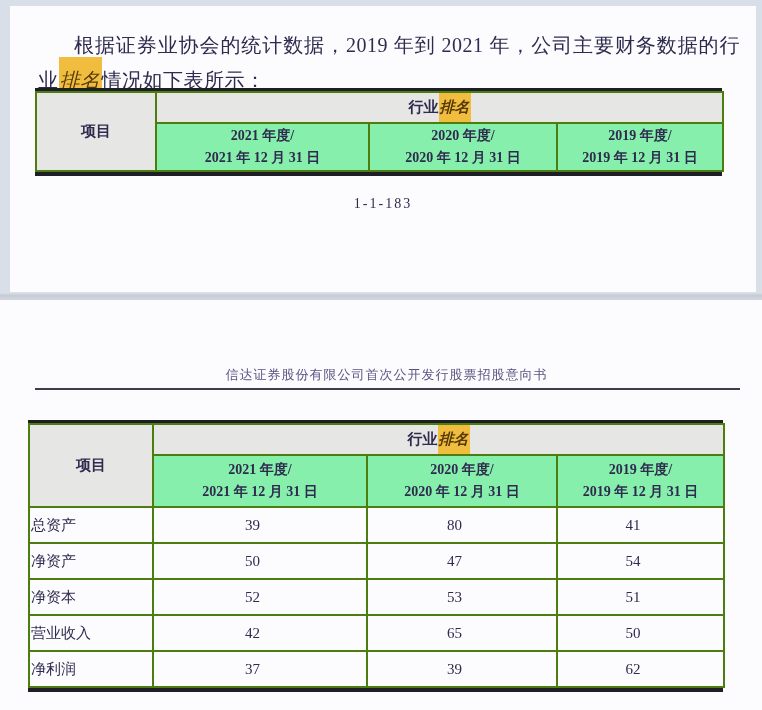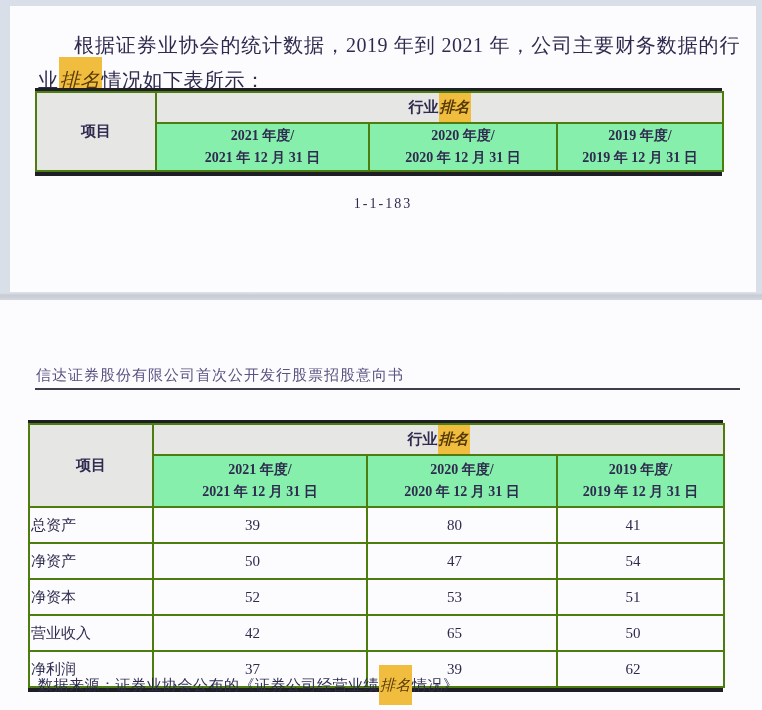--- a/index.html
+++ b/index.html
@@ -37,21 +37,21 @@
   .row-data td{height:32px;font-size:15px;background:#fcfcfe;}
   .row-data .lbl{text-align:left;}
   .row-data .num{text-align:center;padding-right:16px;}
 
   
   .pagenum{position:absolute;top:190px;left:0;width:100%;text-align:center;
     font-size:14px;letter-spacing:2px;}
 
   
   .dochdr{position:absolute;top:66px;left:36px;width:701px;display:flex;
-    justify-content:flex-start;font-size:15px;color:#595381;letter-spacing:1px;}
+    justify-content:center;font-size:13px;color:#595381;letter-spacing:1px;}
   .docrule{position:absolute;top:88px;left:35px;width:705px;border-top:2px solid #3e3e4a;}
 
   
   .srcnote{position:absolute;left:38px;top:376px;font-size:15px;letter-spacing:.5px;}
 </style>
 </head>
 <body>
 
 <div class="page page1">
 
@@ -158,14 +158,13 @@
       <tr class="row-data">
         <td class="lbl">净利润</td>
         <td class="num">37</td>
         <td class="num">39</td>
         <td class="num">62</td>
       </tr>
     </tbody>
       </table>
   </div>
 
-  <div class="srcnote"><span>数据来源：证券业协会公布的《证券公司经营业绩</span><span class="hl">排名</span><span>情况》</span></div>
 </div>
 
 </body></html>

